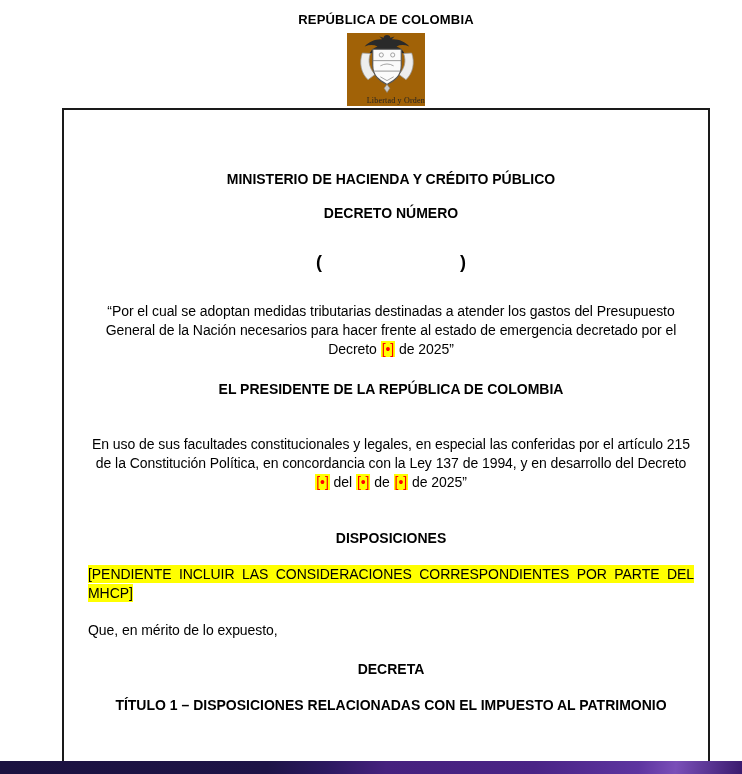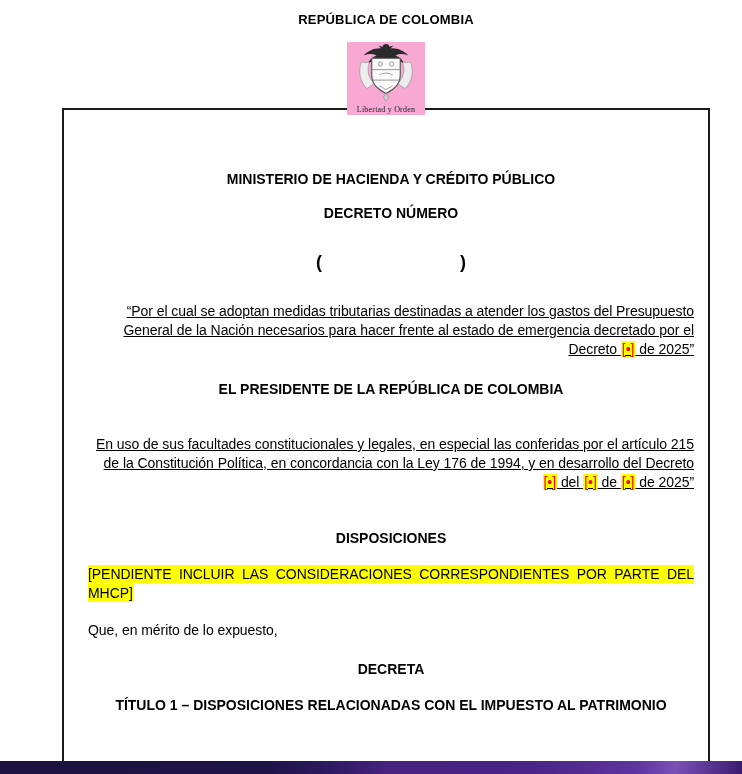--- a/index.html
+++ b/index.html
@@ -16,42 +16,42 @@
     letter-spacing: 0.2px;
   }
   .doc-box {
     position: absolute; left: 62px; top: 72px; width: 648px; bottom: 0;
     border: 2px solid #1a1a1a; border-bottom: none;
     background: #fff; z-index: 1;
     padding: 0 14px 0 24px;
     margin-top: 36px;
   }
   .crest {
-    position: absolute; left: 347px; top: 42px; width: 78px;
-    background: #f9a8d4; z-index: 3; text-align: center; padding-bottom: 1px;
+    position: absolute; left: 347px; top: 33px; width: 78px;
+    background: #a16207; z-index: 3; text-align: right; padding-bottom: 1px;
   }
   .crest .motto {
     font-family: "Liberation Serif", serif;
     font-size: 8px; color: #222; letter-spacing: 0.2px; margin-top: -2px;
     white-space: nowrap;
   }
   .heading {
     text-align: center; font-weight: bold; font-size: 14px; line-height: 19px;
   }
   .ministry   { margin-top: 60px; }
   .decree-label { margin-top: 15px; }
   .parens {
     margin-top: 28px; text-align: center; font-weight: bold; font-size: 18px;
     line-height: 22px;
   }
   .paren-gap { display: inline-block; width: 138px; }
   .para {
     font-size: 14px; line-height: 19px; letter-spacing: -0.06px;
   }
-  .centered { text-align: right; text-decoration: underline; }
+  .centered { text-align: center; }
   .justified { text-align: justify; }
   .subject     { margin-top: 29px; }
   .president   { margin-top: 21px; }
   .powers      { margin-top: 36px; }
   .considerando{ margin-top: 37px; }
   .pending     { margin-top: 17px; }
   .pending mark {
     background: var(--hl, #ffff00); color: #000; padding: 1px 0;
   }
   .merit   { margin-top: 18px; }
@@ -81,21 +81,21 @@
   <div class="heading ministry">MINISTERIO DE HACIENDA Y CRÉDITO PÚBLICO</div>
 
   <div class="heading decree-label">DECRETO NÚMERO</div>
 
   <div class="parens"><span>(</span><span class="paren-gap"></span><span>)</span></div>
 
   <p class="para centered subject"><span>“Por el cual se adoptan medidas tributarias destinadas a atender los gastos del Presupuesto General de la Nación necesarios para hacer frente al estado de emergencia decretado por el Decreto </span><span class="ph">[•]</span><span> de 2025”</span></p>
 
   <div class="heading president">EL PRESIDENTE DE LA REPÚBLICA DE COLOMBIA</div>
 
-  <p class="para centered powers"><span>En uso de sus facultades constitucionales y legales, en especial las conferidas por el artículo 215 de la Constitución Política, en concordancia con la Ley 176 de 1994, y en desarrollo del Decreto </span><span class="ph">[•]</span><span> del </span><span class="ph">[•]</span><span> de </span><span class="ph">[•]</span><span> de 2025”</span></p>
+  <p class="para centered powers"><span>En uso de sus facultades constitucionales y legales, en especial las conferidas por el artículo 215 de la Constitución Política, en concordancia con la Ley 137 de 1994, y en desarrollo del Decreto </span><span class="ph">[•]</span><span> del </span><span class="ph">[•]</span><span> de </span><span class="ph">[•]</span><span> de 2025”</span></p>
 
   <div class="heading considerando">DISPOSICIONES</div>
 
   <p class="para justified pending"><mark>[PENDIENTE INCLUIR LAS CONSIDERACIONES CORRESPONDIENTES POR PARTE DEL MHCP]</mark></p>
 
   <p class="para merit">Que, en mérito de lo expuesto,</p>
 
   <div class="heading decreta">DECRETA</div>
 
   <div class="heading titulo">TÍTULO 1 – DISPOSICIONES RELACIONADAS CON EL IMPUESTO AL PATRIMONIO</div>

